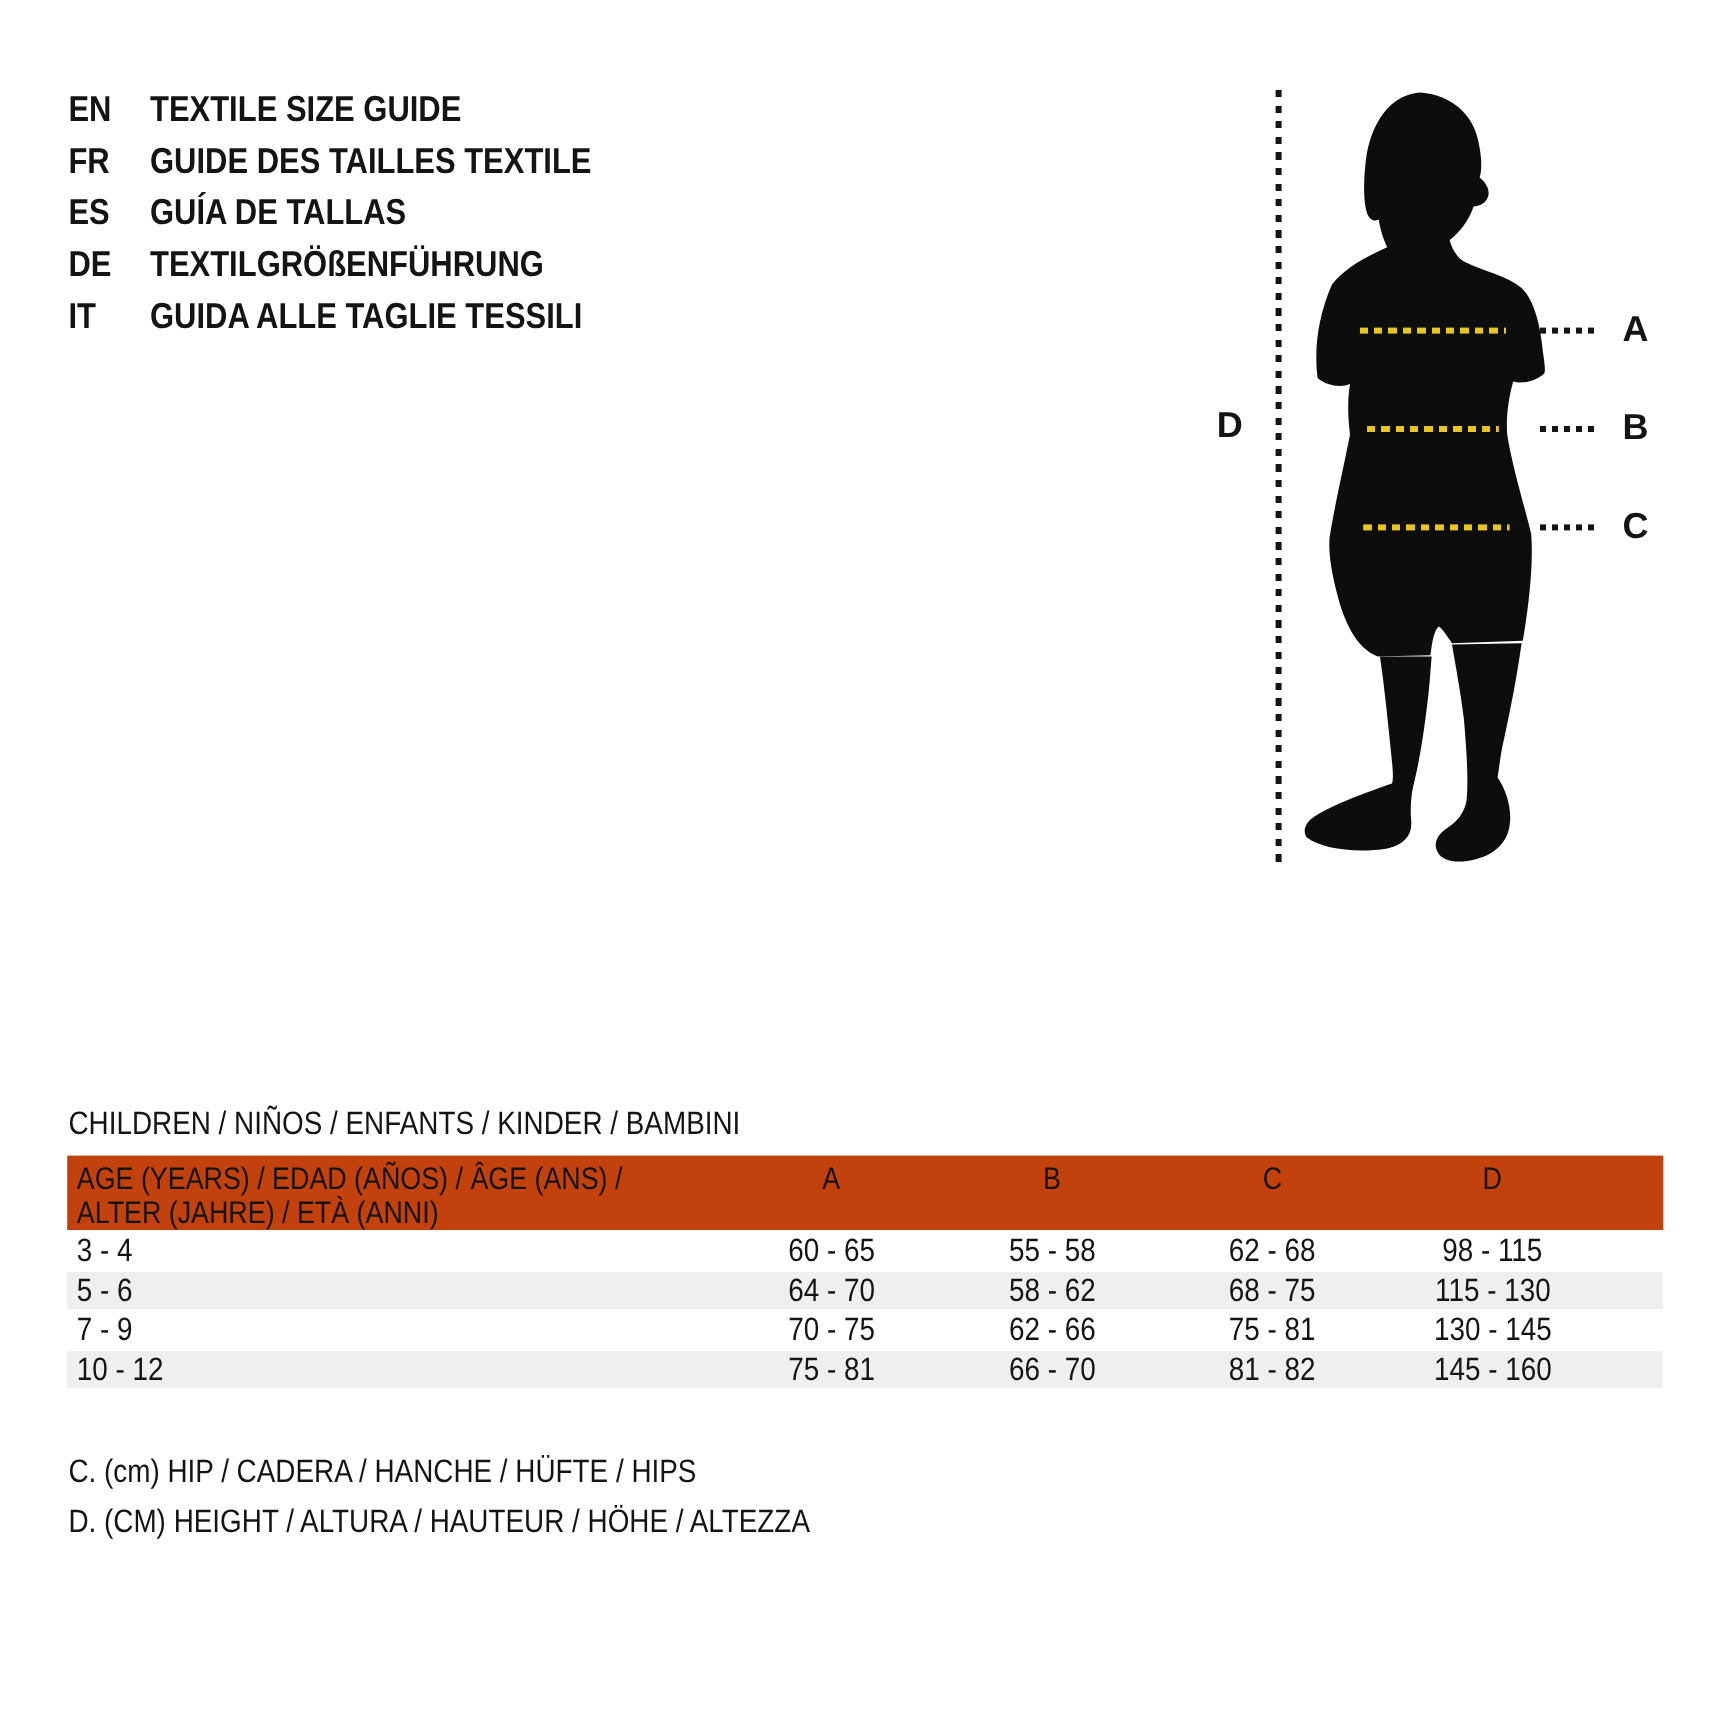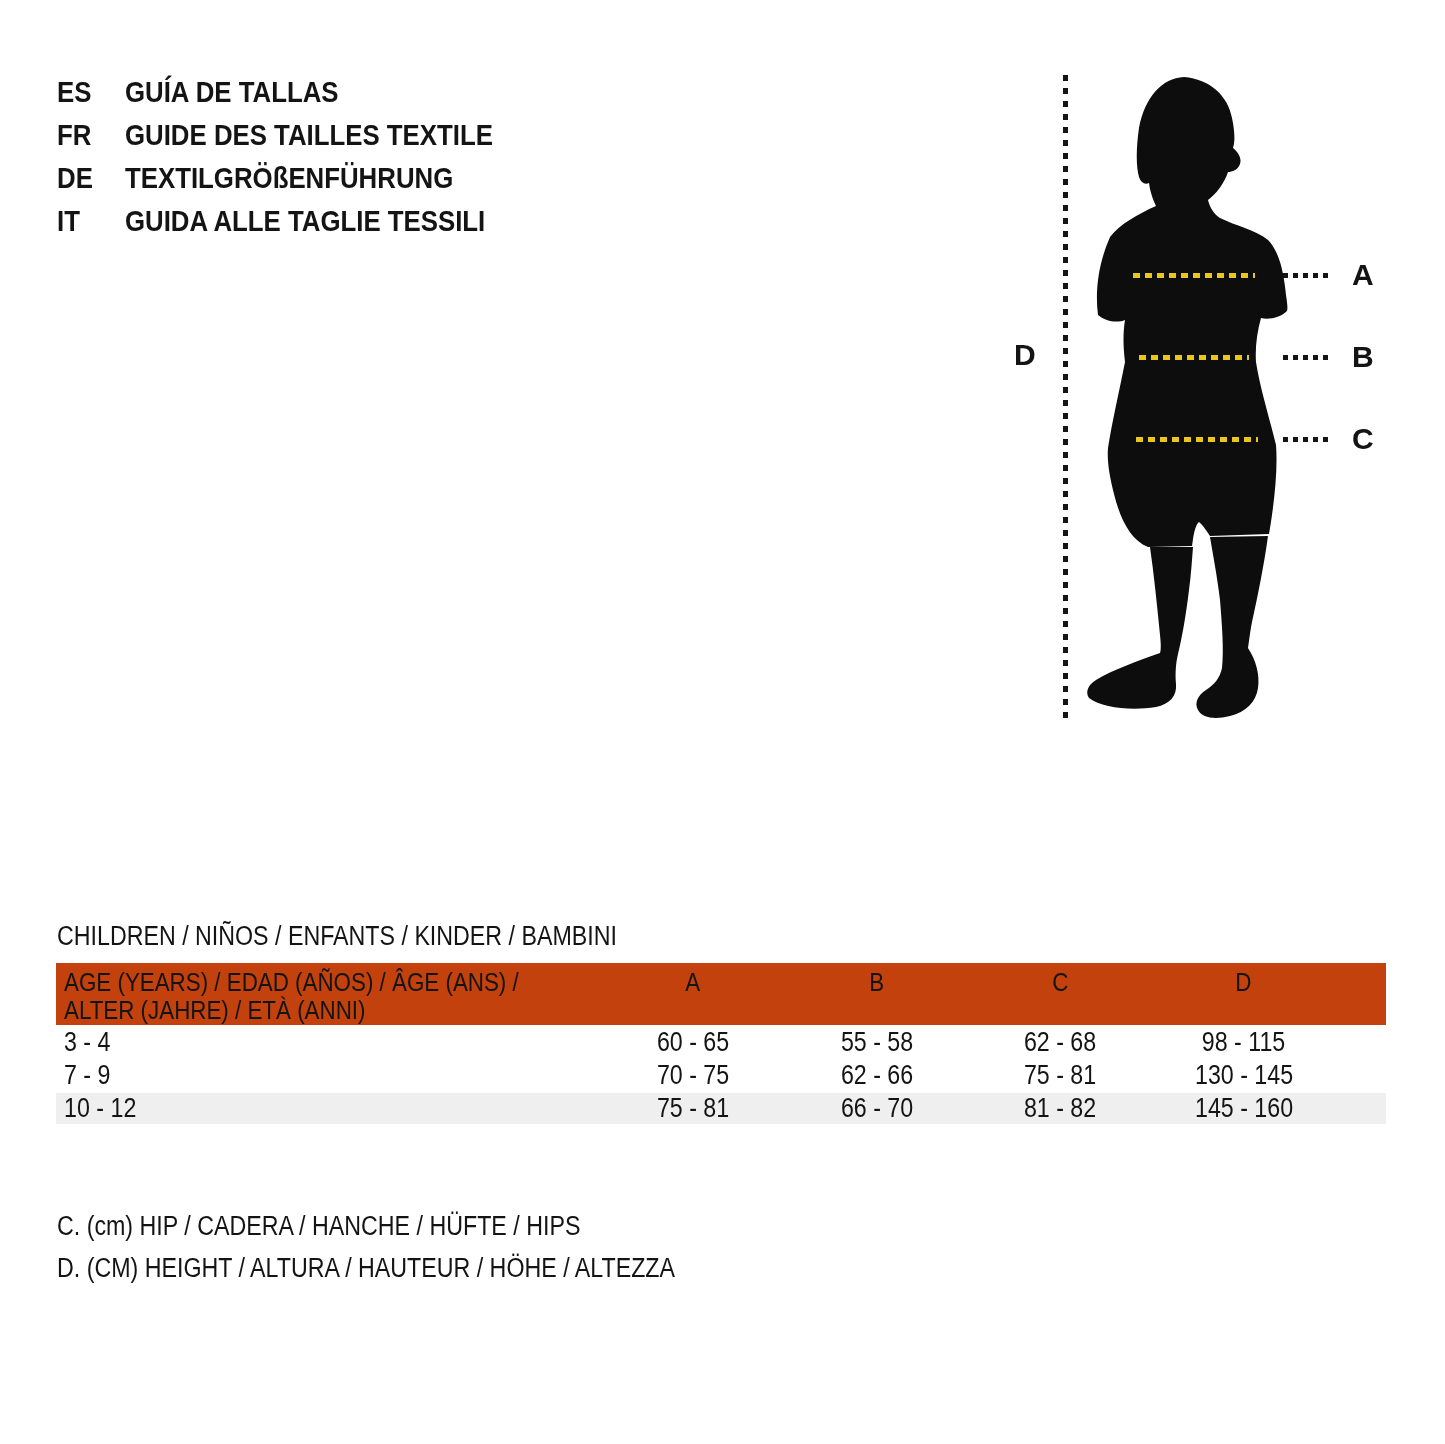--- a/index.html
+++ b/index.html
@@ -55,26 +55,30 @@
   .legend{position:absolute;left:57px;top:1205px;font-size:27px;}
   .legend-line{height:42px;line-height:42px;}
 </style>
 </head>
 <body>
 
 <div class="canvas">
 
   <div class="lang-block">
     <div class="lang-row">
+      <span class="lang-code"><span class="cond">EN</span></span>
+      <span class="cond">TEXTILE SIZE GUIDE</span>
+    </div>
+    <div class="lang-row">
+      <span class="lang-code"><span class="cond">FR</span></span>
+      <span class="cond">GUIDE DES TAILLES TEXTILE</span>
+    </div>
+    <div class="lang-row">
       <span class="lang-code"><span class="cond">ES</span></span>
       <span class="cond">GUÍA DE TALLAS</span>
-    </div>
-    <div class="lang-row">
-      <span class="lang-code"><span class="cond">FR</span></span>
-      <span class="cond">GUIDE DES TAILLES TEXTILE</span>
     </div>
     <div class="lang-row">
       <span class="lang-code"><span class="cond">DE</span></span>
       <span class="cond">TEXTILGRÖßENFÜHRUNG</span>
     </div>
     <div class="lang-row">
       <span class="lang-code"><span class="cond">IT</span></span>
       <span class="cond">GUIDA ALLE TAGLIE TESSILI</span>
     </div>
   </div>
@@ -175,20 +179,28 @@
 
     <div class="st-row">
       <div class="st-age"><span class="cond">3 - 4</span></div>
       <div class="st-col"><span class="cond-c">60 - 65</span></div>
       <div class="st-col"><span class="cond-c">55 - 58</span></div>
       <div class="st-col"><span class="cond-c">62 - 68</span></div>
       <div class="st-col"><span class="cond-c">98 - 115</span></div>
       <div class="st-fill"></div>
     </div>
 
+    <div class="st-row stripe">
+      <div class="st-age"><span class="cond">5 - 6</span></div>
+      <div class="st-col"><span class="cond-c">64 - 70</span></div>
+      <div class="st-col"><span class="cond-c">58 - 62</span></div>
+      <div class="st-col"><span class="cond-c">68 - 75</span></div>
+      <div class="st-col"><span class="cond-c">115 - 130</span></div>
+      <div class="st-fill"></div>
+    </div>
 
     <div class="st-row">
       <div class="st-age"><span class="cond">7 - 9</span></div>
       <div class="st-col"><span class="cond-c">70 - 75</span></div>
       <div class="st-col"><span class="cond-c">62 - 66</span></div>
       <div class="st-col"><span class="cond-c">75 - 81</span></div>
       <div class="st-col"><span class="cond-c">130 - 145</span></div>
       <div class="st-fill"></div>
     </div>
 

